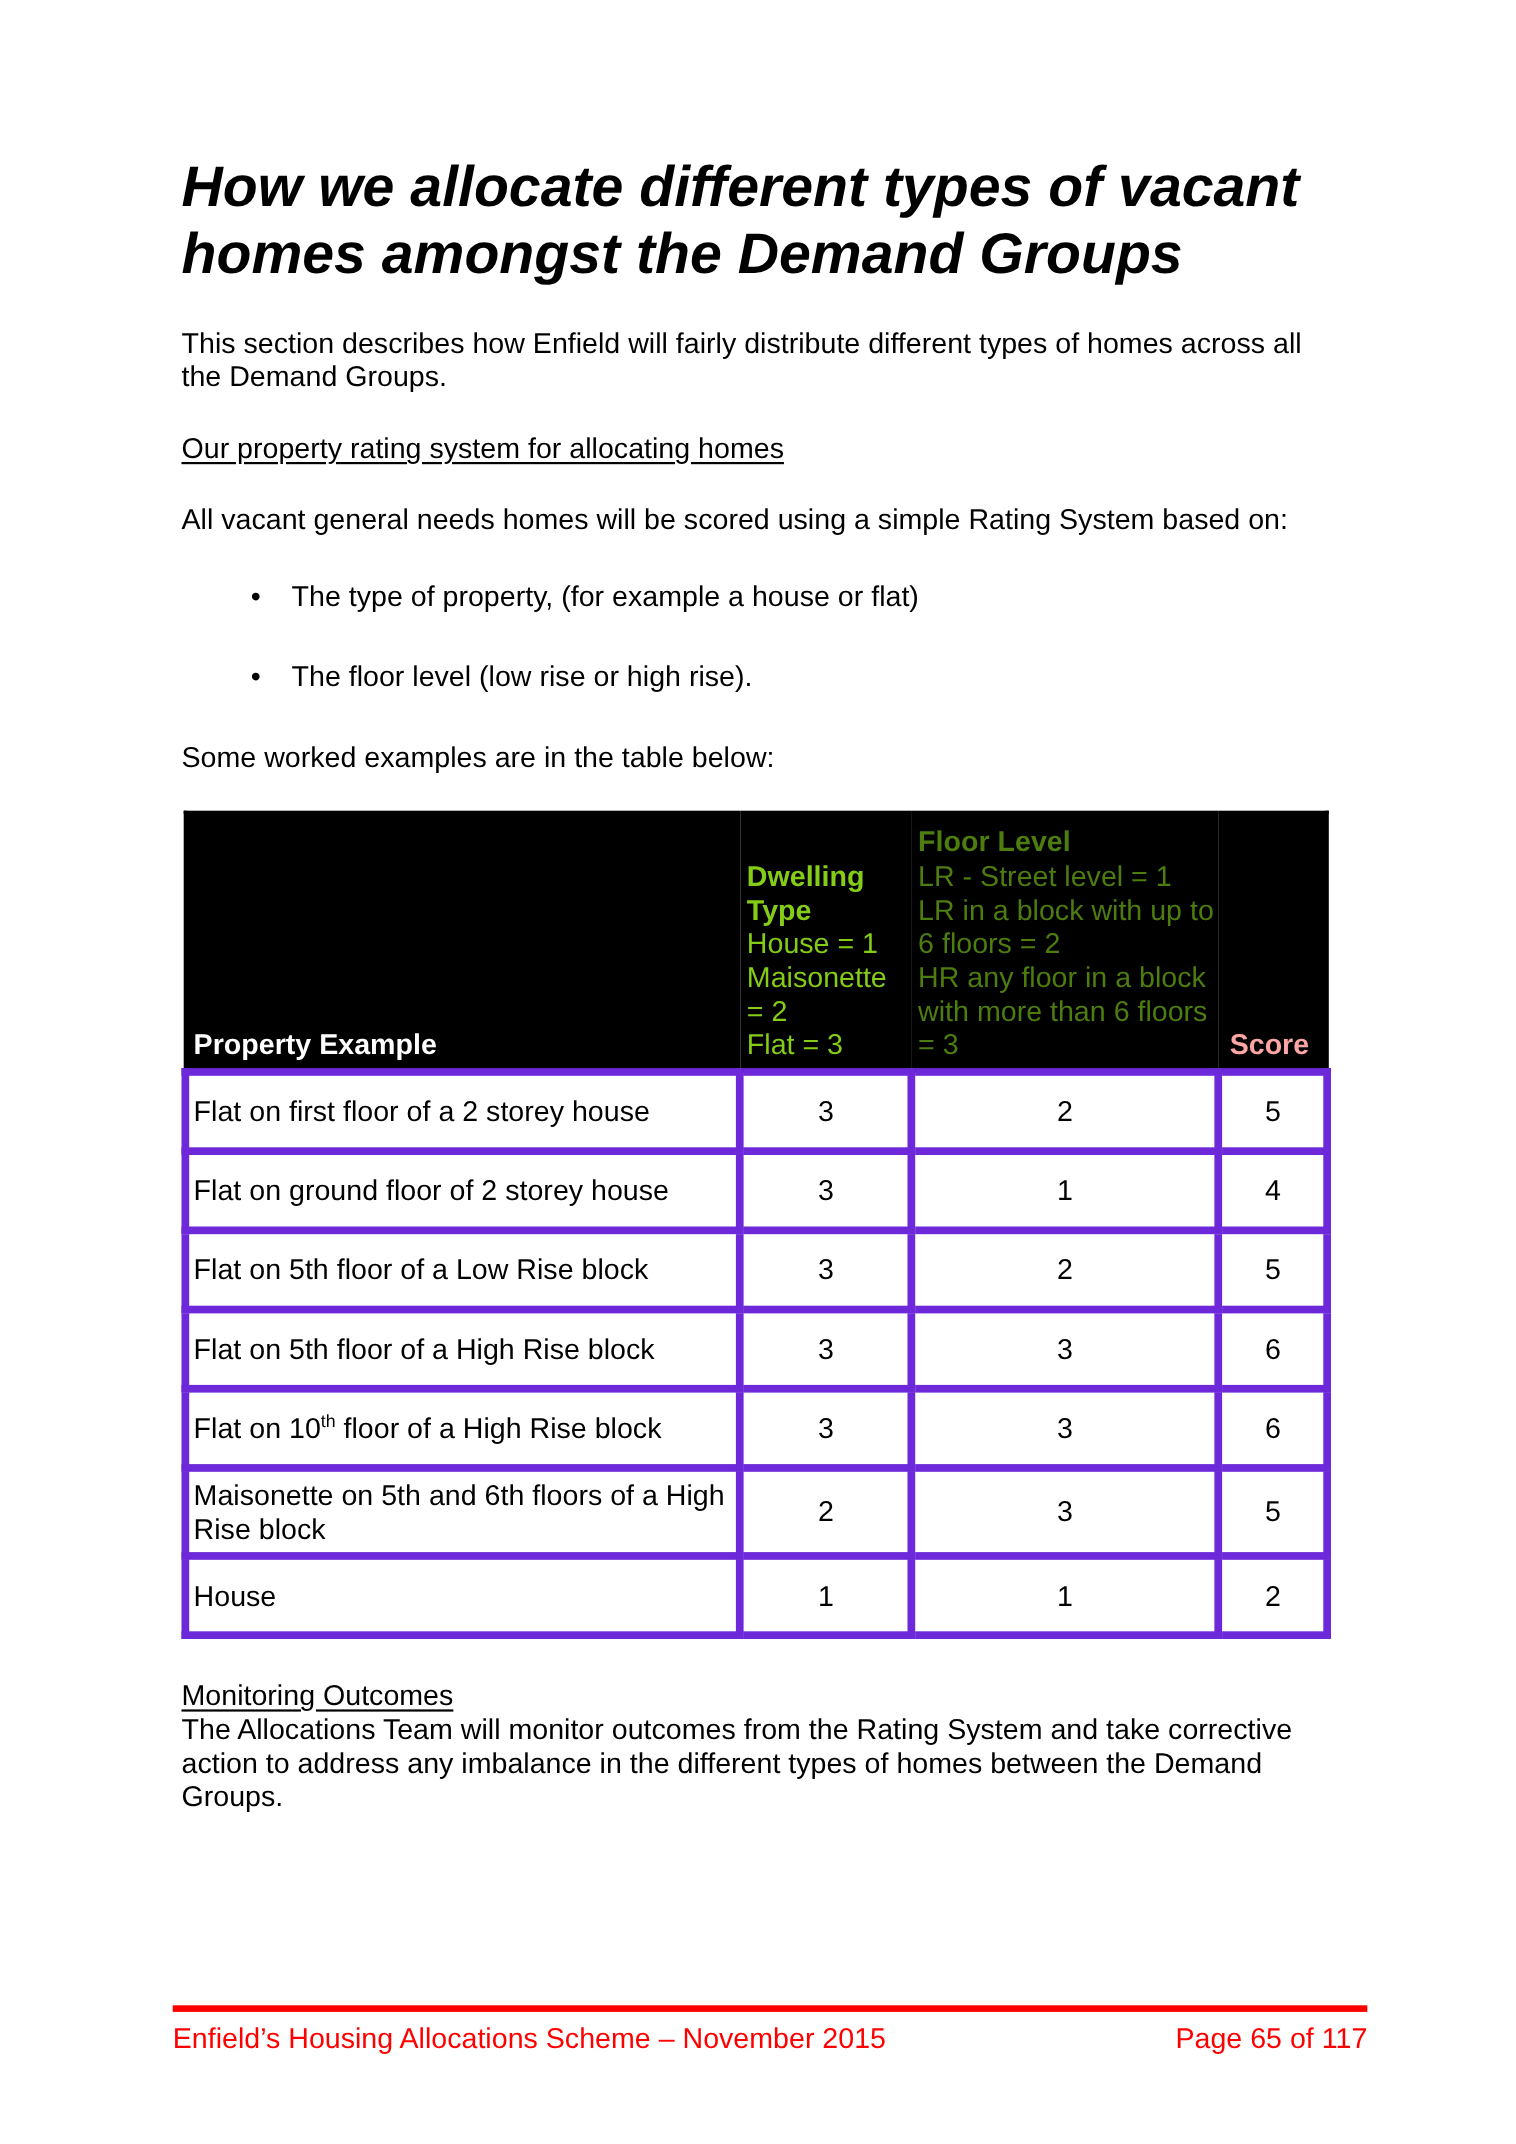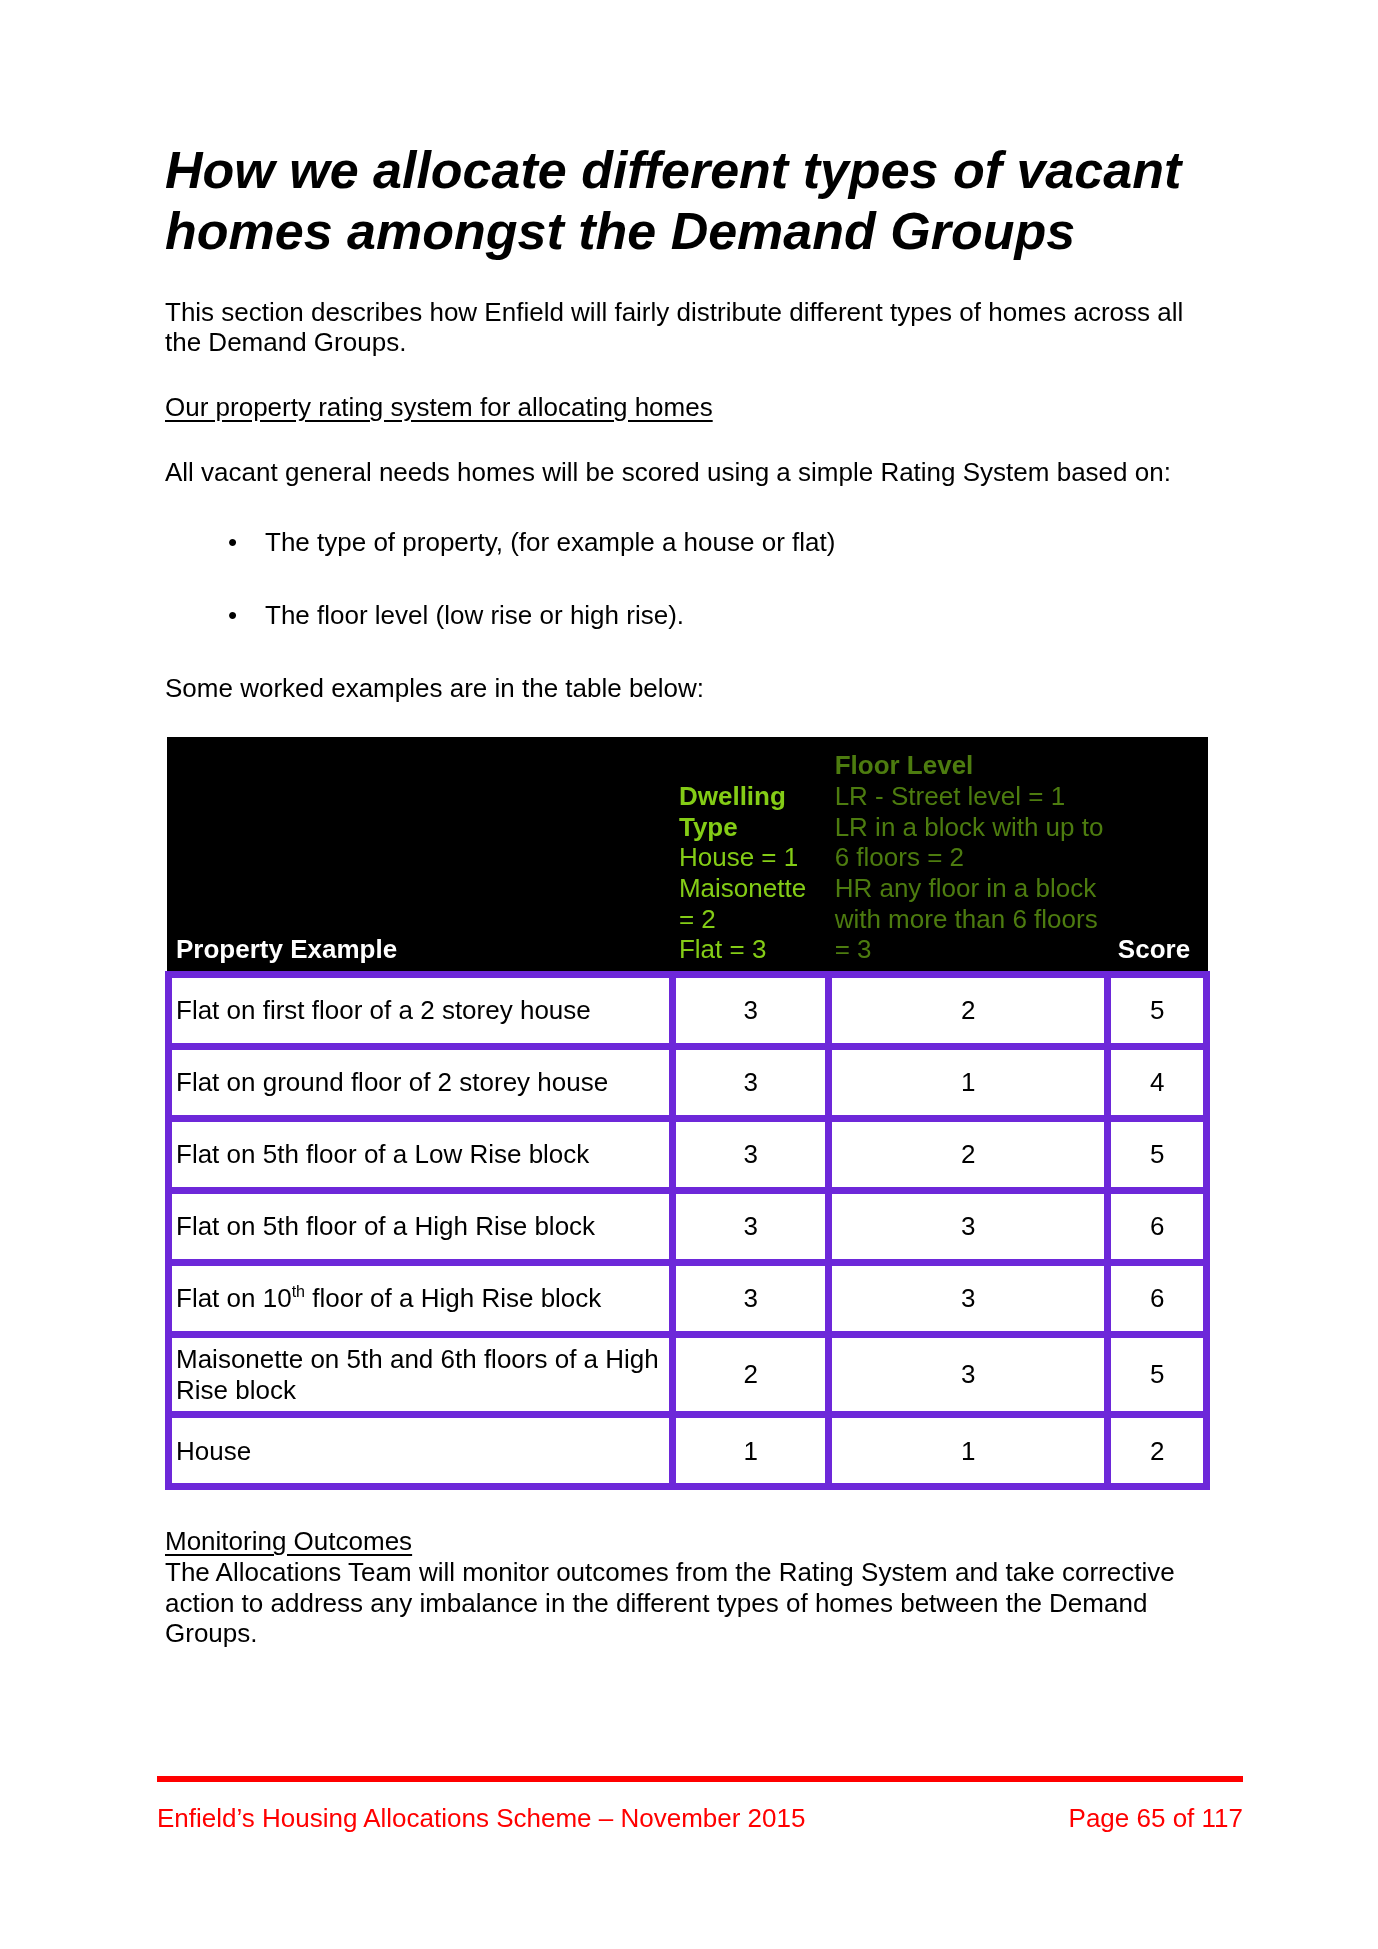--- a/index.html
+++ b/index.html
@@ -80,23 +80,23 @@
   .monitoring .mon-head {
     text-decoration: underline;
     text-underline-offset: 4px;
   }
   .monitoring .mon-body { max-width: 1045px; }
 
   .footer {
     position: absolute;
     left: 157px;
     width: 1086px;
-    top: 1776px;
+    top: 1823px;
     border-top: 6px solid var(--accent, #FF0000);
-    padding-top: 21px;
+    padding-top: 9px;
     display: flex;
     justify-content: space-between;
     color: var(--accent, #FF0000);
     gap: 16px;
   }
 </style>
 </head>
 <body>
 
 <div class="page">
@@ -141,21 +141,21 @@
           <div>House = 1</div>
           <div>Maisonette = 2</div>
           <div>Flat = 3</div>
         </th>
         <th style="background: rgb(0, 0, 0); color: #4d7c0f;">
           <div class="th-title">Floor Level</div>
           <div>LR - Street level = 1</div>
           <div>LR in a block  with up to 6 floors = 2</div>
           <div>HR any floor in a block with more than 6 floors = 3</div>
         </th>
-        <th class="score-th" style="background: rgb(0, 0, 0); color: #ffffff;">
+        <th class="score-th" style="background: rgb(0, 0, 0); color: #fca5a5;">
           <span class="th-title">Score</span>
         </th>
       </tr>
     </thead>
     <tbody>
       <tr>
         <td class="example">Flat on first floor of a 2 storey house</td>
         <td class="num">3</td>
         <td class="num">2</td>
         <td class="num">5</td>

